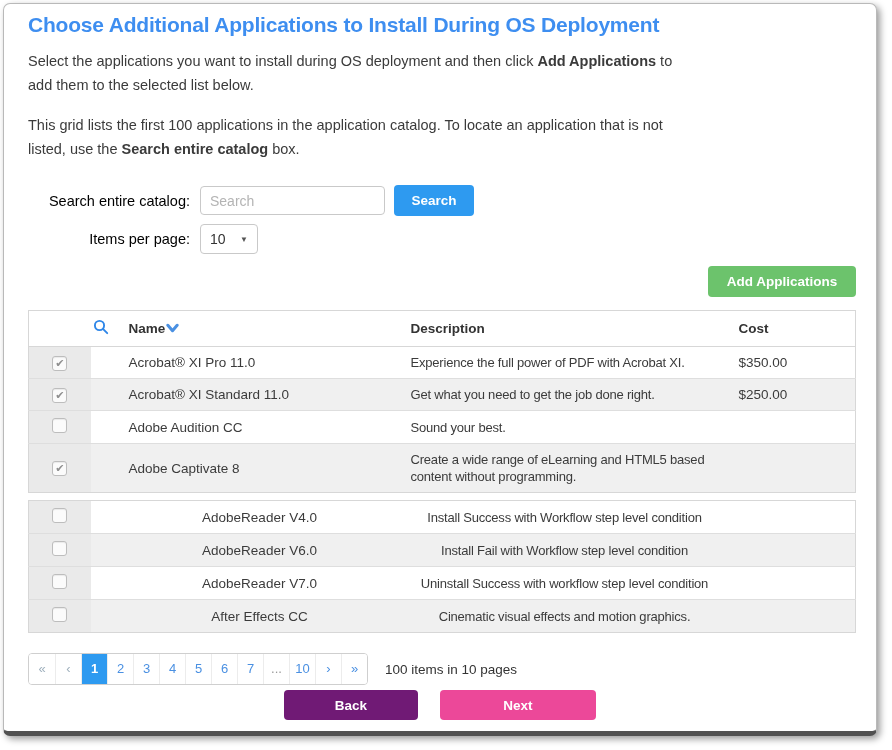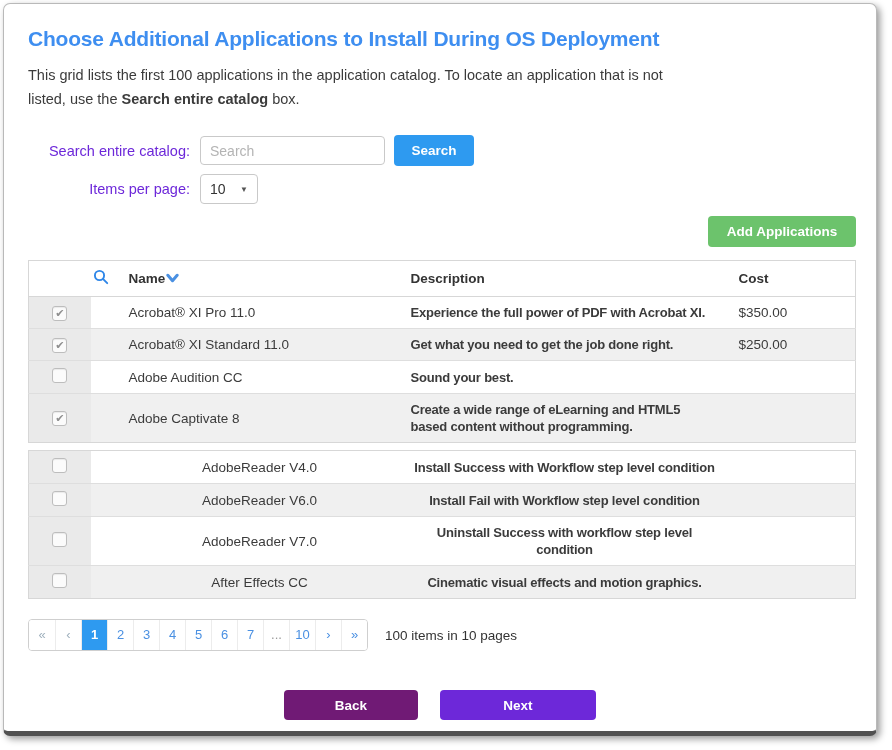--- a/index.html
+++ b/index.html
@@ -2,28 +2,28 @@
 <html><head>
 <meta charset="utf-8">
 <style>
   * { box-sizing: border-box; margin: 0; padding: 0; }
   html, body { width: 892px; height: 750px; background: #ffffff; font-family: "Liberation Sans", "DejaVu Sans", sans-serif; }
   .panel {
     position: absolute; left: 3px; top: 3px; width: 874px; height: 733px;
     background: #fff; border: 1px solid #b9b9b9; border-bottom: 5px solid #515151;
     border-radius: 7px; box-shadow: 3px 3px 7px rgba(0,0,0,0.40);
   }
-  .content { padding: 21px 20px 0 24px; position: relative; }
+  .content { padding: 7px 20px 0 24px; position: relative; }
   h1.page-title { font-size: 21px; font-weight: 700; color: #3e8ef0; margin: 2px 0 12px; letter-spacing: -0.2px; }
   p.intro { font-size: 14.5px; color: #3b3b3b; line-height: 24px; max-width: 656px; margin-bottom: 16px; }
   p.intro b { font-weight: 700; }
 
   .form-area { margin-top: 24px; }
   .form-row { display: flex; align-items: center; margin-bottom: 8px; }
-  .form-label { width: 172px; text-align: right; padding-right: 10px; font-size: 14.5px; color: #6d28d9; }
+  .form-label { width: 172px; text-align: right; padding-right: 10px; font-size: 14.5px; color: #000000; }
   .search-input { width: 185px; height: 29px; border: 1px solid #c9c9c9; border-radius: 4px; padding: 0 9px; font-size: 14px; color: #333; outline: none; font-family: inherit; }
   .search-input::placeholder { color: #b4b4b4; }
   .btn { border: none; border-radius: 4px; font-weight: 700; font-size: 13.5px; color: #fff; cursor: pointer; font-family: inherit; }
   .btn-search { margin-left: 9px; width: 80px; height: 31px; background: #2e9af0; }
   .select-box { width: 58px; height: 30px; border: 1px solid #c9c9c9; border-radius: 4px; background: #fff;
     display: flex; align-items: center; justify-content: space-between; padding: 0 9px; cursor: pointer; }
   .select-value { font-size: 14px; color: #333; }
   .caret-down { font-size: 8px; color: #555; }
 
   .add-row { display: flex; justify-content: flex-end; margin: 12px 0 13px; }
@@ -35,47 +35,48 @@
   th { text-align: left; font-size: 13.5px; font-weight: 700; color: #333; padding: 8px 10px; background: #fff; border-bottom: 1px solid #d7d7d7; }
   th.h-select { padding: 8px 0; overflow: visible; }
   th.h-select .icon-wrap { display: inline-block; margin-left: 64px; vertical-align: middle; }
   th.h-name { padding-left: 38px; }
   .name-head { display: inline-flex; align-items: flex-end; gap: 1px; }
   td { padding: 7px 10px; font-size: 13.5px; color: #3b3b3b; border-top: 1px solid #dedede; vertical-align: middle; }
   tbody tr:first-child td { border-top: none; }
   tbody tr:nth-child(even) { background: #f0f0f0; }
   td.cell-check { background: #eaeaea; text-align: center; padding: 7px 0; }
   td.cell-name { padding-left: 38px; }
-  td.cell-desc { font-size: 13px; letter-spacing: -0.2px; line-height: 17px; font-weight: bold; }
+  td.cell-desc { font-size: 13px; letter-spacing: -0.2px; line-height: 17px; }
   .checkbox { display: inline-block; width: 15px; height: 15px; border: 1px solid #bdbdbd; border-radius: 3px;
     background: #fbfbfb; box-shadow: inset 0 1px 1px rgba(0,0,0,0.07); line-height: 13px; font-size: 11px; color: #8f8f8f; cursor: pointer; }
   .checkbox.checked::before { content: "\2714"; }
 
   .pagination-row { display: flex; align-items: center; margin-top: 20px; }
   .pagination { display: inline-flex; border: 1px solid #cfcfcf; border-radius: 4px; overflow: hidden; background: #fff; }
   .page-item { min-width: 26px; height: 30px; line-height: 30px; text-align: center; font-size: 13px;
     color: #4a90e2; background: #fff; border-left: 1px solid #ececec; padding: 0 2px; cursor: pointer; }
   .page-item:first-child { border-left: none; }
   .page-item.active { background: #2e9af0; color: #fff; font-weight: 700; }
   .page-item.nav-prev { color: #9fb0bd; }
   .page-item.nav-next { color: #4a90e2; }
   .page-item.ellipsis { color: #9a9a9a; cursor: default; }
   .page-summary { margin-left: 17px; font-size: 13.5px; color: #333; }
 
   .footer { position: absolute; left: 0; right: 0; bottom: 11px; display: flex; justify-content: center; gap: 22px; }
   .btn-back { width: 134px; height: 30px; background: #701a75; }
-  .btn-next { width: 156px; height: 30px; background: #6d28d9; }
+  .btn-next { width: 156px; height: 30px; background: #ec4899; }
 </style>
 </head>
 <body>
 
 <div class="panel">
   <div class="content">
     <h1 class="page-title">Choose Additional Applications to Install During OS Deployment</h1>
 
+    <p class="intro"><span>Select the applications you want to install during OS deployment and then click </span><b>Add Applications</b><span> to add them to the selected list below.</span></p>
 
     <p class="intro"><span>This grid lists the first 100 applications in the application catalog. To locate an application that is not listed, use the </span><b>Search entire catalog</b><span> box.</span></p>
 
     <div class="form-area">
       <div class="form-row">
         <div class="form-label">Search entire catalog:</div>
         <input class="search-input" type="text" placeholder="Search" style="">
         <button class="btn btn-search">Search</button>
       </div>
       <div class="form-row">

